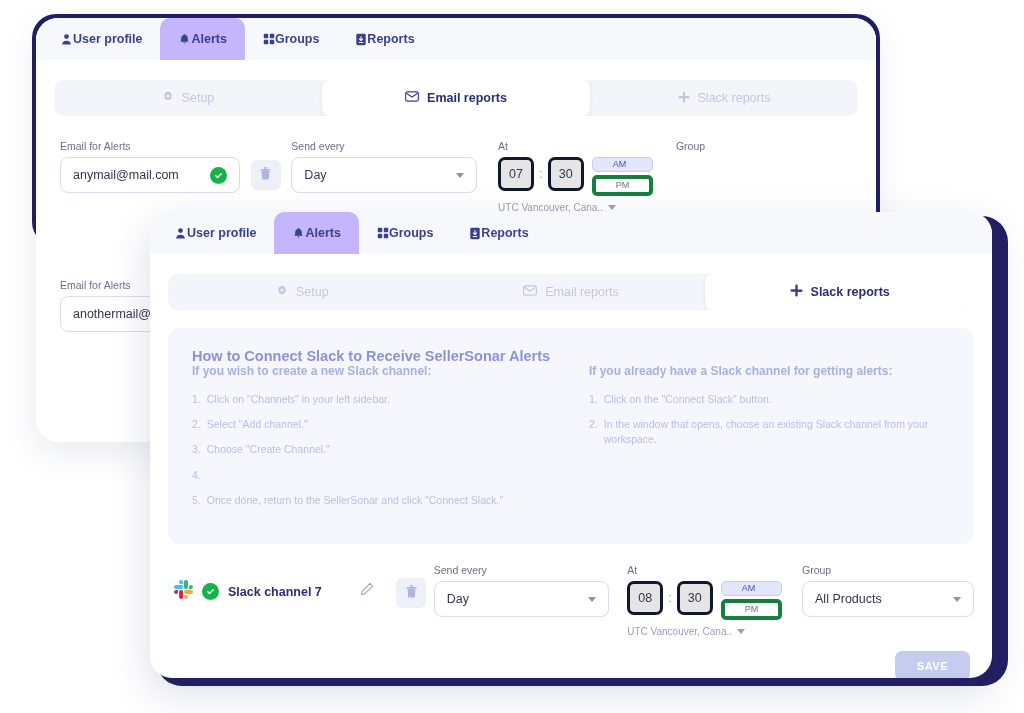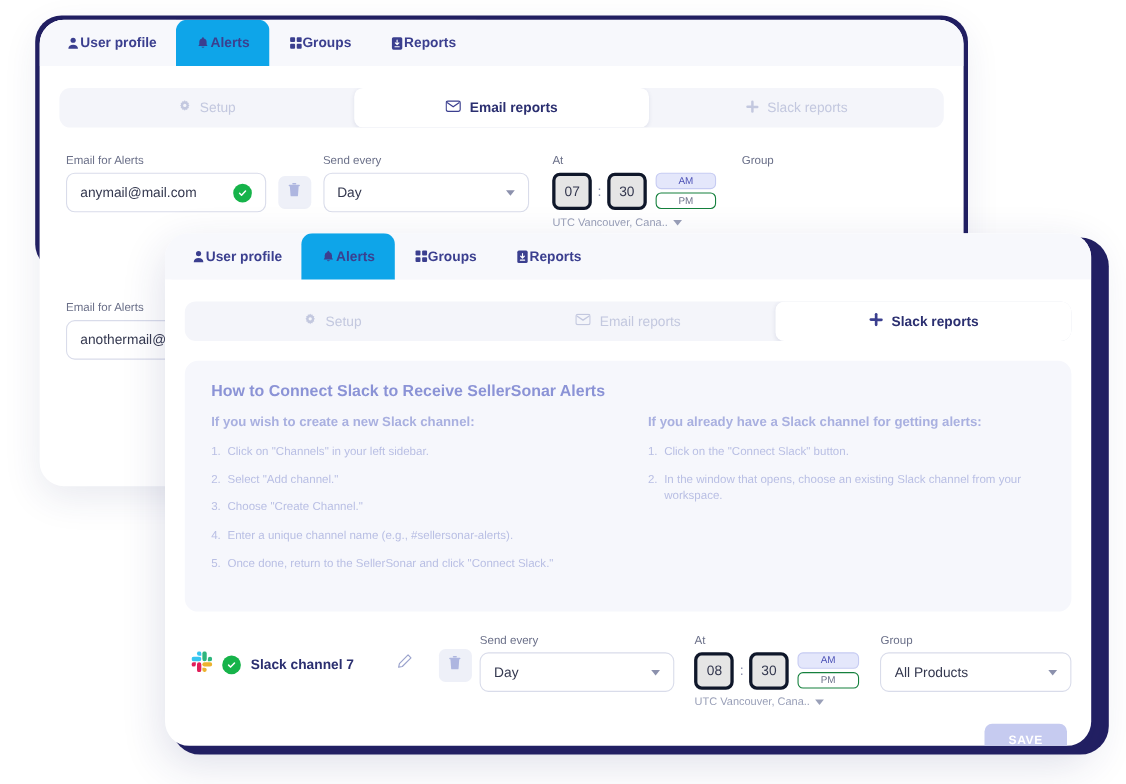--- a/index.html
+++ b/index.html
@@ -40,21 +40,21 @@
     gap: 0;
     padding: 0 18px;
     font-size: 12.5px;
     font-weight: 600;
     color: #3b3f8f;
     background: #f7f8fc;
     cursor: pointer;
     white-space: nowrap;
   }
   .tab.active {
-    background: #0ea5e9;
+    background: #c4b5fd;
     border-radius: 10px 10px 0 0;
   }
   .tab svg { display: block; }
 
   
   .subtabs {
     display: flex;
     background: #f4f5fa;
     border-radius: 10px;
     overflow: hidden;
@@ -137,21 +137,21 @@
   .ampm { display: flex; flex-direction: column; gap: 3px; margin-left: 8px; }
   .ampm span {
     font-size: 9px;
     border-radius: 5px;
     padding: 2px 20px;
     text-align: left;
     line-height: 1;
     cursor: pointer;
   }
   .ampm .on  { background: #e4e7fb; color: #4a4fb5; border: 1px solid #c6cbf2; }
-  .ampm .off { background: #fff;    color: #6b7089; border: 1px solid #15803d; }
+  .ampm .off { background: #fff;    color: #6b7089; border: 4px solid #15803d; }
   .tz {
     margin-top: 6px;
     font-size: 10px;
     color: #9aa0b8;
     display: flex; align-items: center; gap: 5px;
     white-space: nowrap;
   }
 
   .btn-save {
     background: #c6cbf0;
@@ -176,21 +176,20 @@
     color: #8b93d6;
     font-weight: 700;
   }
   .instr-cols { display: flex; gap: 36px; }
   .instr-col { flex: 1; }
   .instr-sub {
     font-size: 12px;
     color: #a9b0e0;
     font-weight: 600;
     margin-bottom: 14px;
-    margin-top: 12px;
   }
   .instr-li {
     font-size: 10.5px;
     color: #b9bfe4;
     line-height: 1.45;
     margin-bottom: 10px;
     display: flex;
     gap: 6px;
   }
   .instr-li .n { flex: 0 0 auto; }
@@ -450,21 +449,20 @@
           <div class="instr-li">
             <span class="n">2.</span>
             <span>Select "Add channel."</span>
           </div>
           <div class="instr-li">
             <span class="n">3.</span>
             <span>Choose "Create Channel."</span>
           </div>
           <div class="instr-li">
             <span class="n">4.</span>
-            <span>Enter a unique channel name (e.g., #sellersonar-alerts).</span>
           </div>
           <div class="instr-li">
             <span class="n">5.</span>
             <span>Once done, return to the SellerSonar and click "Connect Slack."</span>
           </div>
         </div>
         <div class="instr-col">
           <div class="instr-sub">If you already have a Slack channel for getting alerts:</div>
           <div class="instr-li">
             <span class="n">1.</span>

